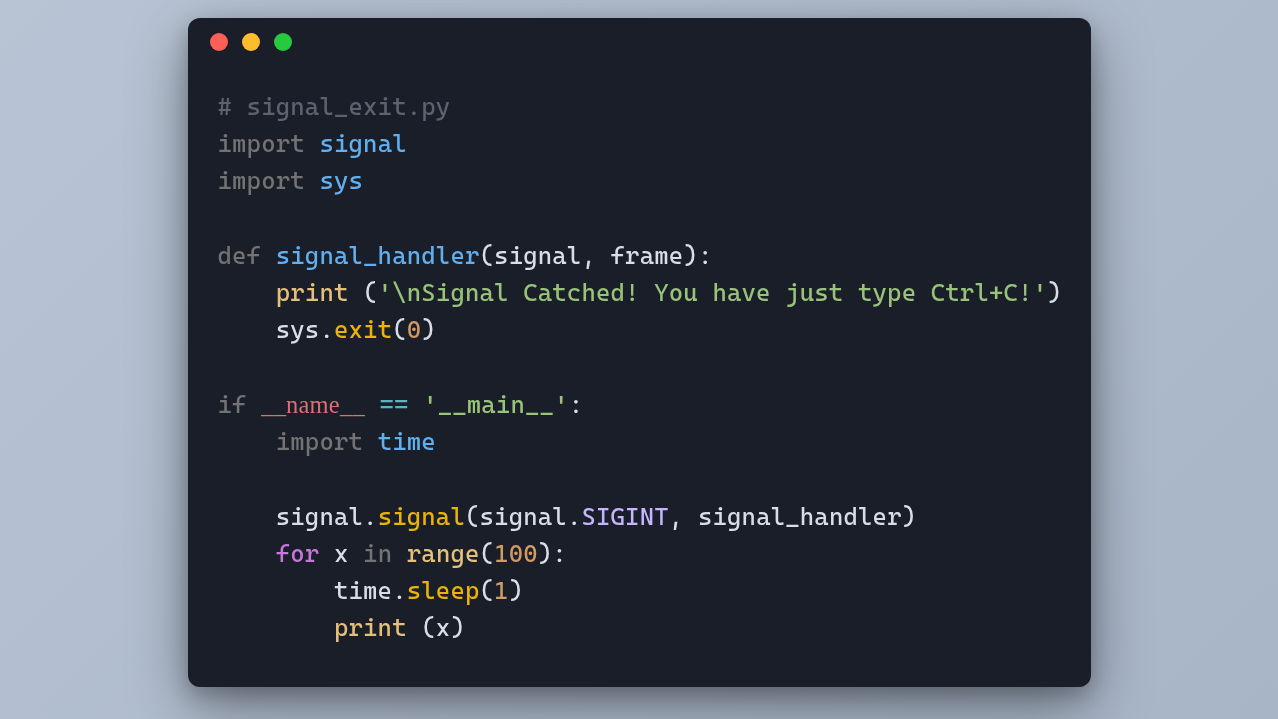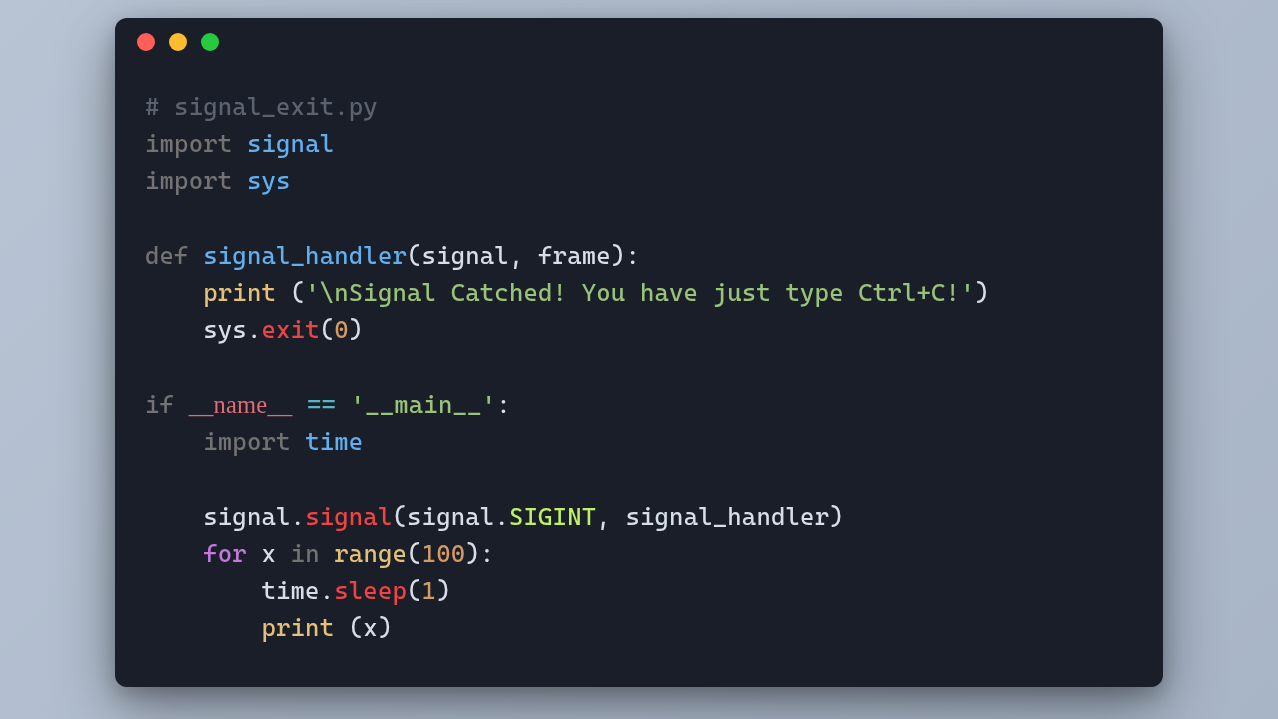--- a/index.html
+++ b/index.html
@@ -8,21 +8,21 @@
       height: 719px;
       background: linear-gradient(135deg, #b8c4d4 0%, #a8b5c7 100%);
       display: flex;
       align-items: flex-start;
       justify-content: center;
       padding-top: 18px;
       font-family: "SF Mono", "Monaco", "Cascadia Code", "Consolas", monospace;
       overflow: hidden;
     }
     .terminal {
-      width: 1048px;
+      width: 903px;
       background: #1a1e28;
       border-radius: 12px;
       box-shadow: 0 20px 60px rgba(0,0,0,0.4), 0 8px 20px rgba(0,0,0,0.2);
       padding: 0;
       overflow: hidden;
     }
     .titlebar {
       height: 48px;
       display: flex;
       align-items: center;
@@ -52,22 +52,22 @@
     .c-func    { color: #61afef; }
     .c-builtin { color: #e5c07b; margin-top: 37px; }
     .c-param   { color: #d8dee9; }
     .c-punct   { color: #d8dee9; }
     .c-string  { color: #98c379; }
     .c-number  { color: #d19a66; }
     .c-dunder  { color: #e06c75; font-family: Liberation Serif, serif; }
     .c-for     { color: #c678dd; margin-top: 25px; }
     .c-var     { color: #d8dee9; }
     .c-op      { color: #56b6c2; }
-    .c-const   { color: #bef264; }
-    .c-call    { color: #ef4444; }
+    .c-const   { color: #c4b5fd; }
+    .c-call    { color: #eab308; }
   </style>
 </head>
 <body>
 
 <div class="terminal">
   <div class="titlebar">
     <div class="dot dot-red"></div>
     <div class="dot dot-yellow"></div>
     <div class="dot dot-green"></div>
   </div>

